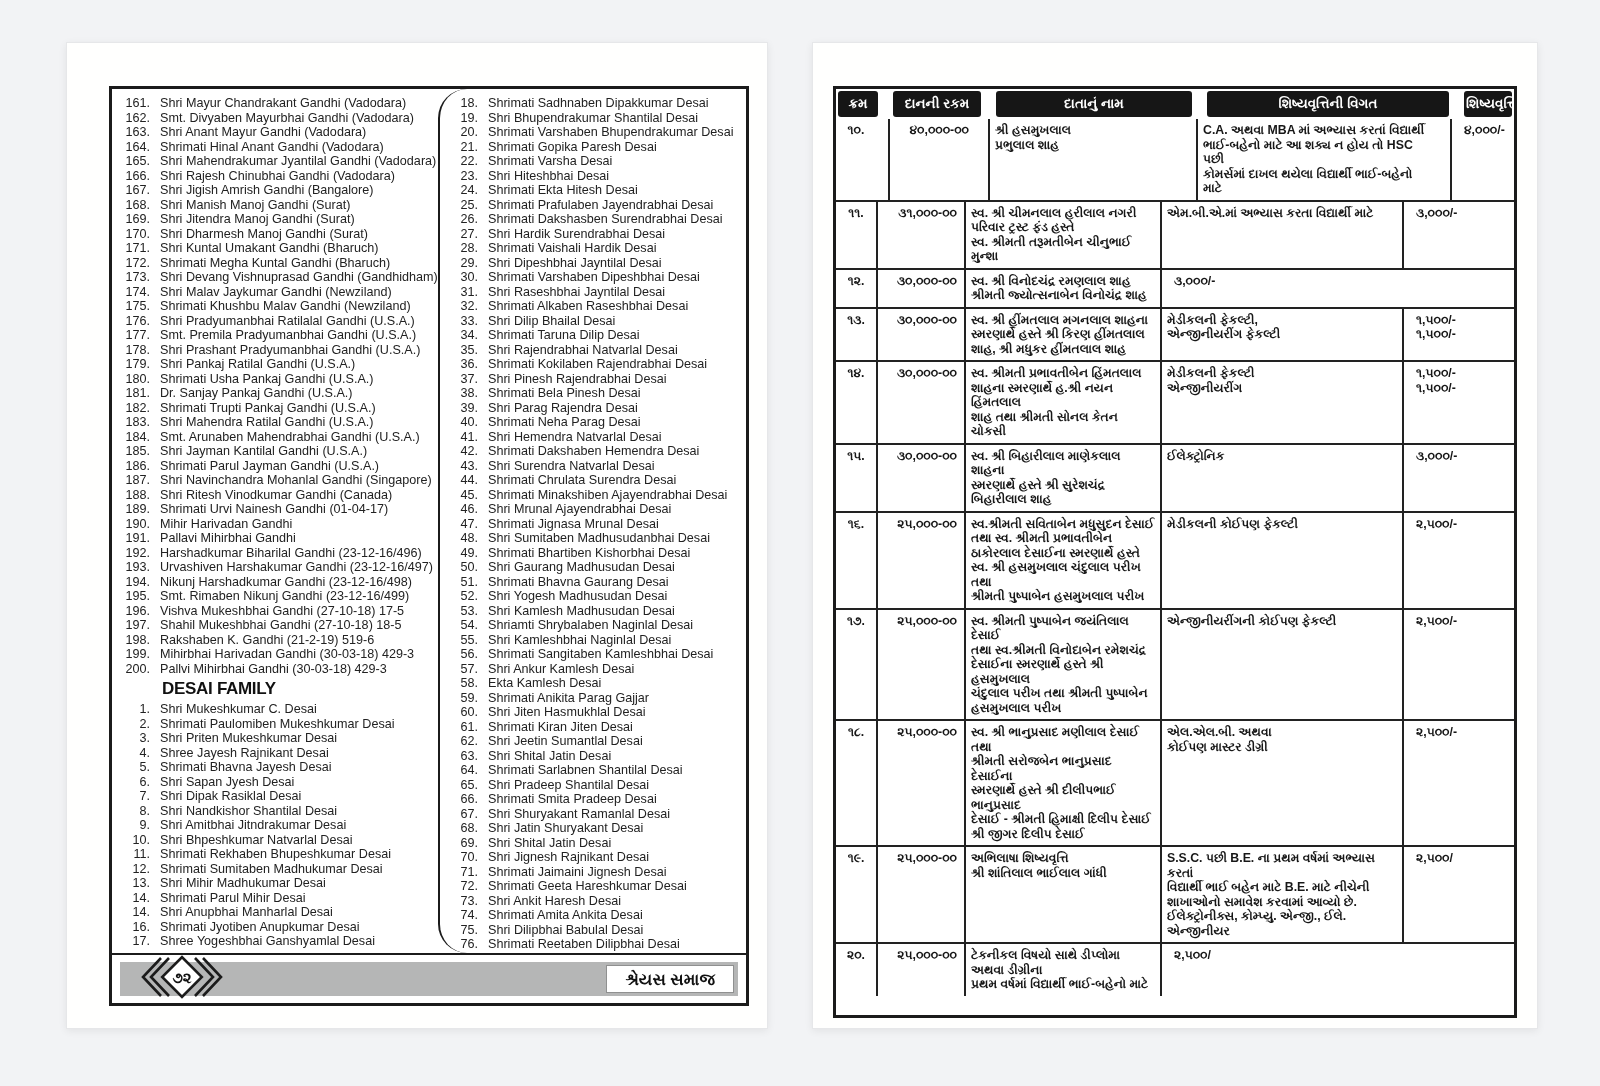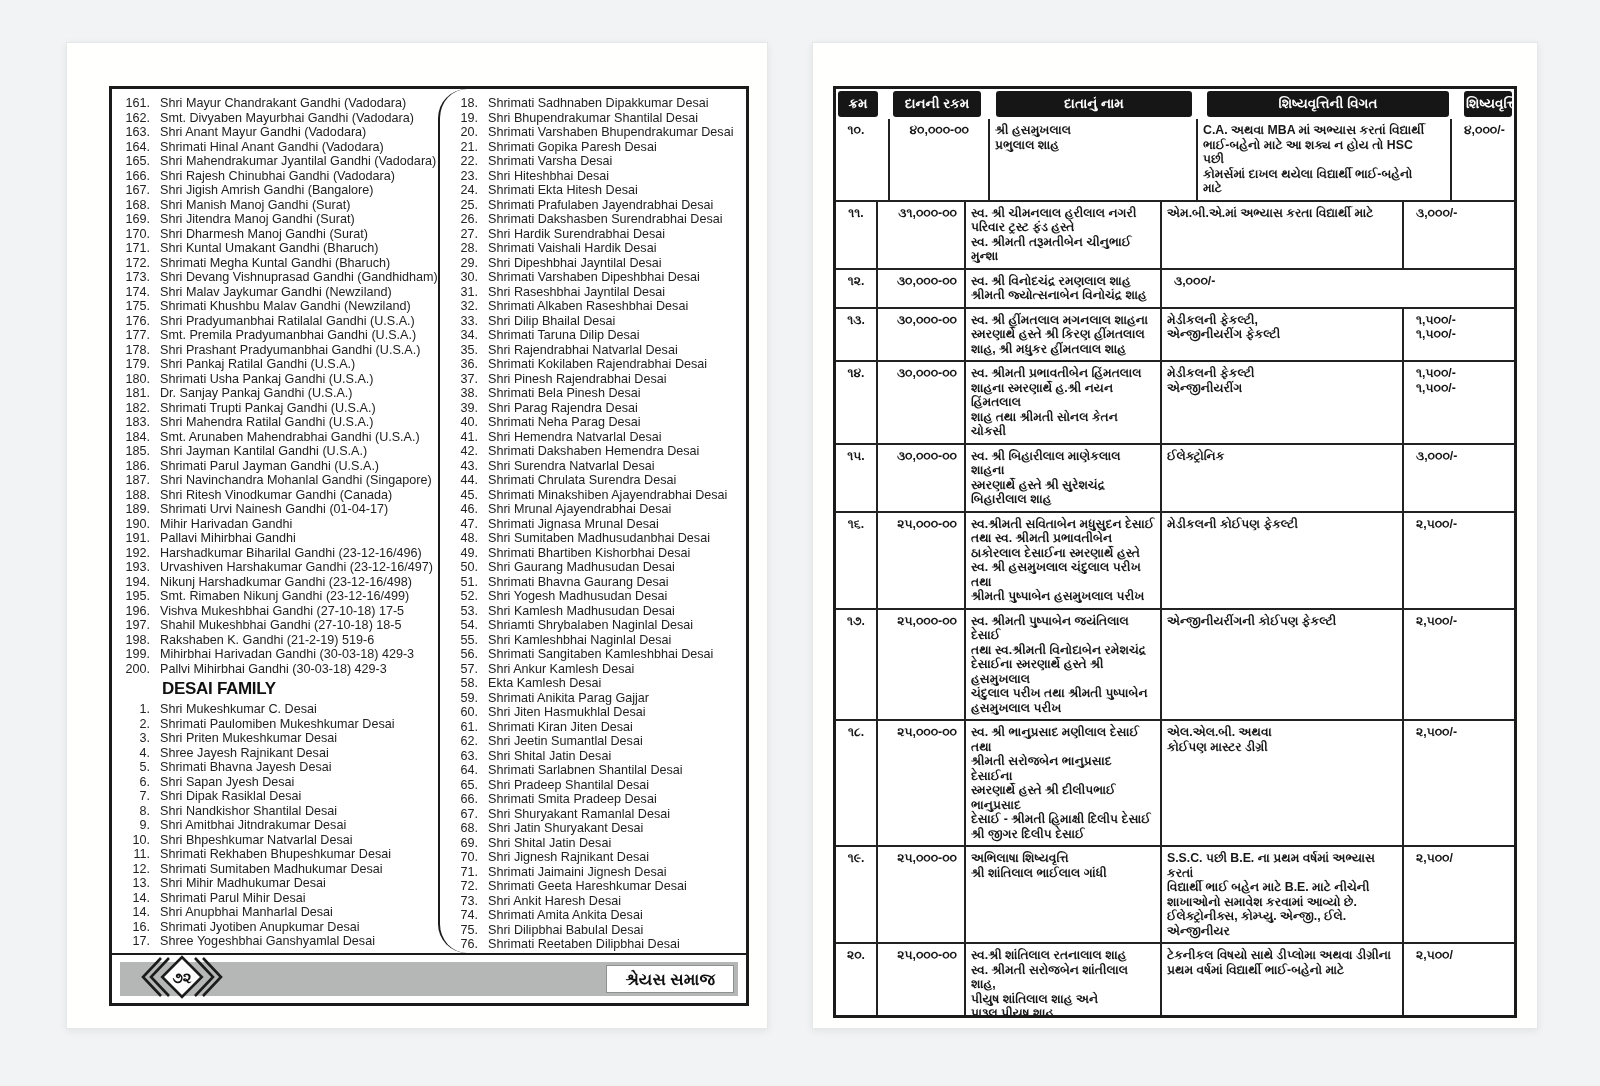--- a/index.html
+++ b/index.html
@@ -688,24 +688,20 @@
 શ્રી શાંતિલાલ ભાઈલાલ ગાંધી</div>
           <div class="td details">S.S.C. પછી B.E. ના પ્રથમ વર્ષમાં અભ્યાસ કરતાં
 વિદ્યાર્થી ભાઈ બહેન માટે B.E. માટે નીચેની
 શાખાઓનો સમાવેશ કરવામાં આવ્યો છે.
 ઈલેક્ટ્રોનીક્સ, કોમ્પ્યુ. એન્જી., ઈલે. એન્જીનીયર</div>
           <div class="td annual">૨,૫૦૦/</div>
         </div>
         <div class="tr">
           <div class="td">૨૦.</div>
           <div class="td amount">૨૫,૦૦૦-૦૦</div>
-          <div class="td donor">સ્વ.શ્રી શાંતિલાલ રતનાલાલ શાહ
-સ્વ. શ્રીમતી સરોજબેન શાંતીલાલ શાહ,
-પીયુષ શાંતિલાલ શાહ અને
-પારૂલ પીયુષ શાહ</div>
           <div class="td details">ટેકનીકલ વિષયો સાથે ડીપ્લોમા અથવા ડીગ્રીના
 પ્રથમ વર્ષમાં વિદ્યાર્થી ભાઈ-બહેનો માટે</div>
           <div class="td annual">૨,૫૦૦/</div>
         </div>
       </div>
 
   </div>
 </div>
 
 </body></html>

